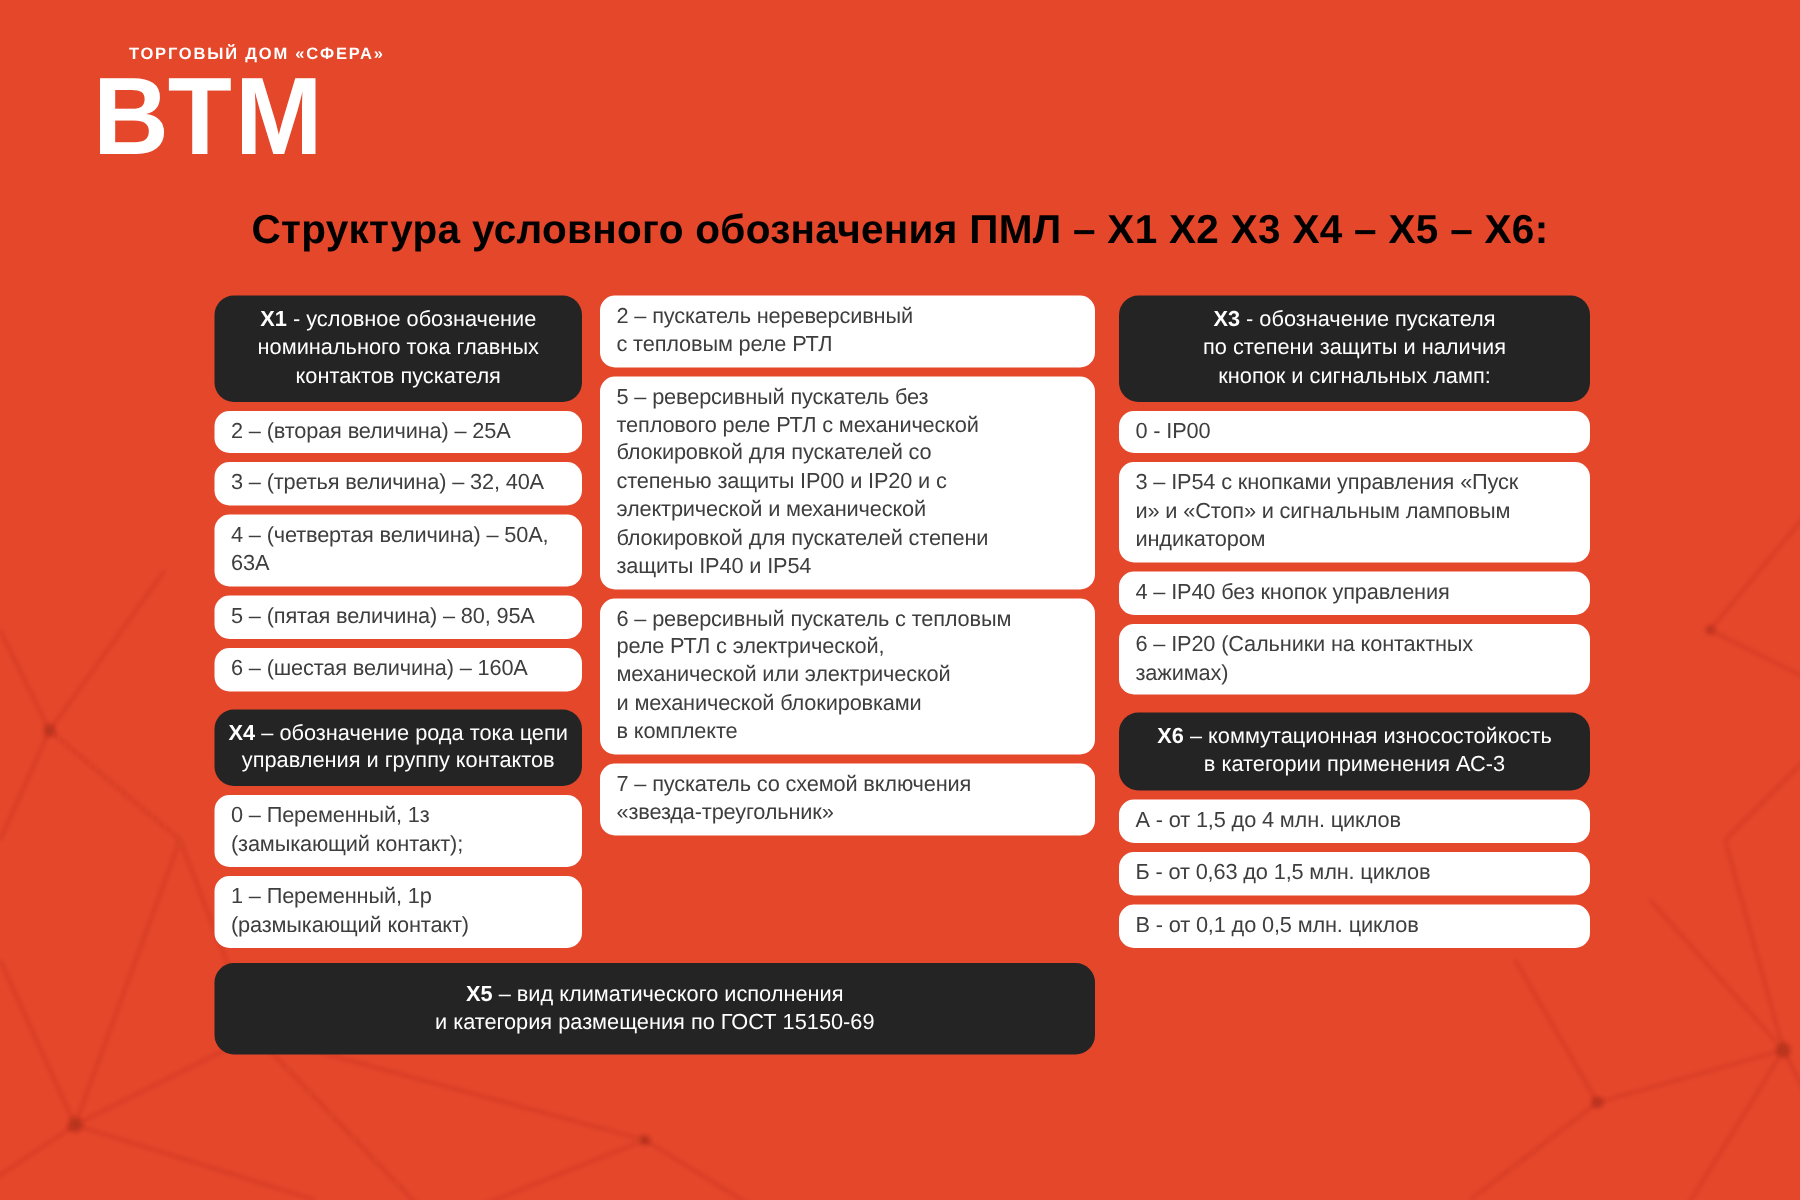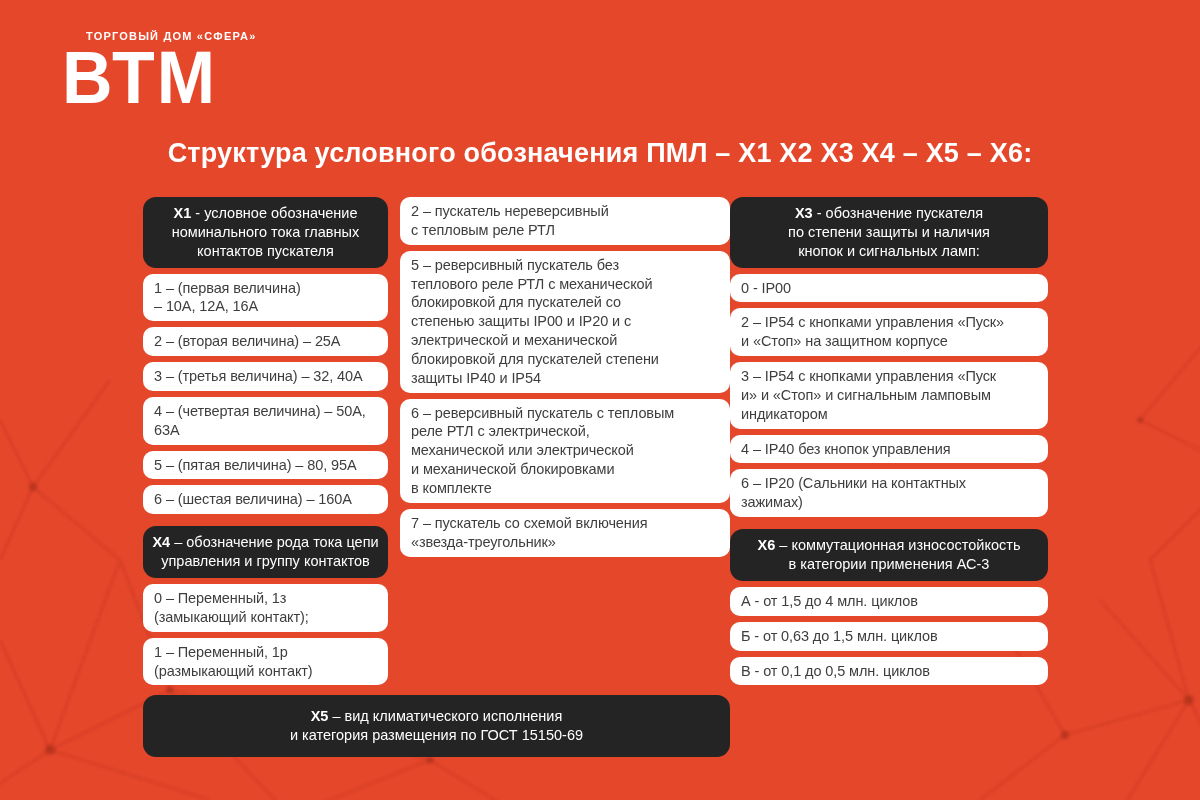--- a/index.html
+++ b/index.html
@@ -7,23 +7,23 @@
     width:1200px;height:800px;overflow:hidden;position:relative;
     background:#E5472B;
     font-family:"Liberation Sans","DejaVu Sans",sans-serif;
   }
   .plexus{position:absolute;inset:0;width:1200px;height:800px;pointer-events:none;}
   .logo{position:absolute;left:62px;top:30px;color:#ffffff;}
   .logo-tagline{font-size:11px;font-weight:700;letter-spacing:1.2px;padding-left:24px;margin-bottom:2px;}
   .logo-name{font-size:70px;font-weight:700;line-height:0.92;letter-spacing:2px;transform:scaleY(1.05);transform-origin:top left;}
   .title{
     position:absolute;left:0;right:0;top:138px;margin:0;
-    text-align:center;color:#ffffff;font-size:27px;font-weight:700;letter-spacing:0.2px;
+    text-align:center;color:#000000;font-size:27px;font-weight:700;letter-spacing:0.2px;
   }
-  .grid{position:absolute;left:143px;top:197px;width:917px;display:flex;gap:0;align-items:flex-start;}
+  .grid{position:absolute;left:143px;top:197px;width:917px;display:flex;gap:16px;align-items:flex-start;}
   .left-group{display:flex;flex-direction:column;width:587px;}
   .cols{display:flex;gap:12px;align-items:flex-start;}
   .col{display:flex;flex-direction:column;gap:6px;}
   .col1{width:245px;}
   .col2{width:330px;}
   .col3{width:318px;}
   .hdr{
     background:#242424;color:#fff;border-radius:13px;
     padding:7px 8px;text-align:center;
     font-size:14.5px;line-height:1.3;white-space:pre-line;
@@ -71,22 +71,20 @@
 <h1 class="title">Структура условного обозначения ПМЛ – Х1 Х2 Х3 Х4 – Х5 – Х6:</h1>
 
 <main class="grid">
   <div class="left-group">
     <div class="cols">
 
       <section class="col col1">
         <div class="hdr"><b>Х1</b><span> - условное обозначение
 номинального тока главных
 контактов пускателя</span></div>
-        <div class="box">1 – (первая величина)
-– 10А, 12А, 16А</div>
         <div class="box">2 – (вторая величина) – 25А</div>
         <div class="box">3 – (третья величина) – 32, 40А</div>
         <div class="box">4 – (четвертая величина) – 50А,
 63А</div>
         <div class="box">5 – (пятая величина) – 80, 95А</div>
         <div class="box">6 – (шестая величина) – 160А</div>
         <div class="hdr mt"><b>Х4</b><span> – обозначение рода тока цепи
 управления и группу контактов</span></div>
         <div class="box">0 – Переменный, 1з
 (замыкающий контакт);</div>
@@ -116,22 +114,20 @@
     </div>
     <div class="hdr x5"><b>Х5</b><span> – вид климатического исполнения
 и категория размещения по ГОСТ 15150-69</span></div>
   </div>
 
   <section class="col col3">
     <div class="hdr"><b>Х3</b><span> - обозначение пускателя
 по степени защиты и наличия
 кнопок и сигнальных ламп:</span></div>
     <div class="box">0 - IP00</div>
-    <div class="box">2 – IP54 с кнопками управления «Пуск»
-и «Стоп» на защитном корпусе</div>
     <div class="box">3 – IP54 с кнопками управления «Пуск
 и» и «Стоп» и сигнальным ламповым
 индикатором</div>
     <div class="box">4 – IP40 без кнопок управления</div>
     <div class="box">6 – IP20 (Сальники на контактных
 зажимах)</div>
     <div class="hdr mt"><b>Х6</b><span> – коммутационная износостойкость
 в категории применения АС-3</span></div>
     <div class="box">А - от 1,5 до 4 млн. циклов</div>
     <div class="box">Б - от 0,63 до 1,5 млн. циклов</div>

